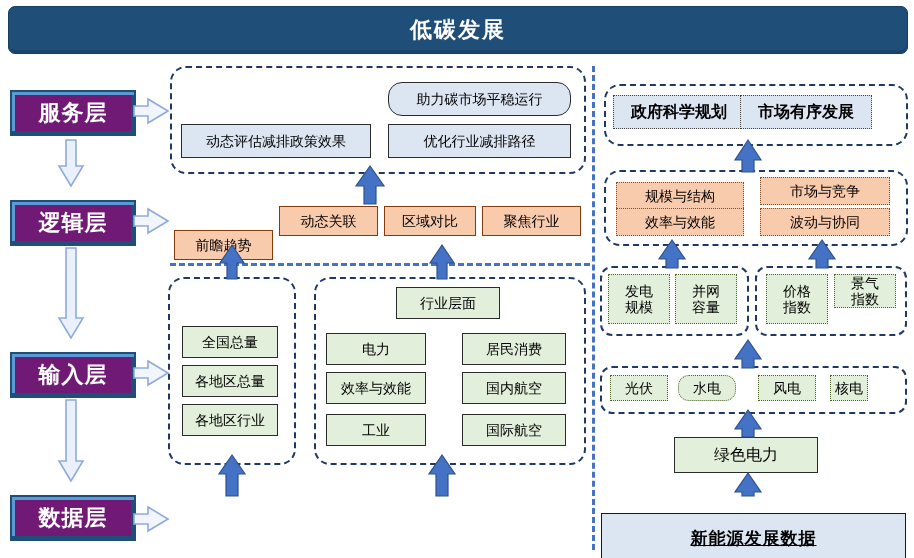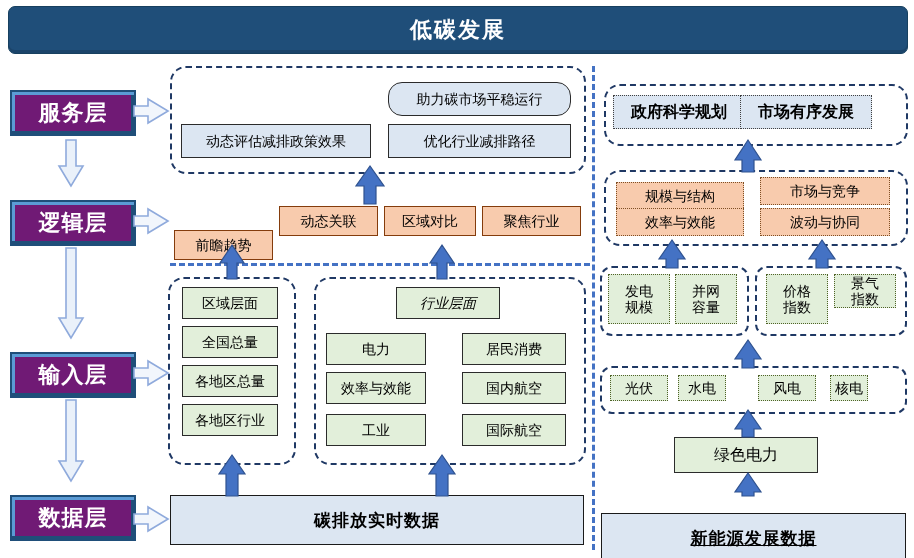--- a/index.html
+++ b/index.html
@@ -67,35 +67,33 @@
   <div class="bx blue" style="left:388px;top:82px;width:183px;height:34px;border-radius:14px;">助力碳市场平稳运行</div>
   <div class="bx blue" style="left:181px;top:124px;width:190px;height:34px;">动态评估减排政策效果</div>
   <div class="bx blue" style="left:388px;top:124px;width:183px;height:34px;">优化行业减排路径</div>
 
   <div class="bx orange" style="left:174px;top:206px;width:99px;height:30px;margin-top:24px;">前瞻趋势</div>
   <div class="bx orange" style="left:279px;top:206px;width:99px;height:30px;">动态关联</div>
   <div class="bx orange" style="left:384px;top:206px;width:92px;height:30px;">区域对比</div>
   <div class="bx orange" style="left:482px;top:206px;width:99px;height:30px;">聚焦行业</div>
 
   <div class="grp" style="left:168px;top:277px;width:124px;height:184px;"></div>
-  <div class="bx green" style="left:182px;top:287px;width:96px;height:32px;">区域层面</div>
   <div class="bx green" style="left:182px;top:326px;width:96px;height:32px;">全国总量</div>
   <div class="bx green" style="left:182px;top:365px;width:96px;height:32px;">各地区总量</div>
   <div class="bx green" style="left:182px;top:404px;width:96px;height:32px;">各地区行业</div>
 
   <div class="grp" style="left:314px;top:277px;width:268px;height:184px;"></div>
-  <div class="bx green" style="left:396px;top:287px;width:104px;height:32px;font-style:italic;">行业层面</div>
+  <div class="bx green" style="left:396px;top:287px;width:104px;height:32px;">行业层面</div>
   <div class="bx green" style="left:326px;top:333px;width:100px;height:32px;">电力</div>
   <div class="bx green" style="left:462px;top:333px;width:104px;height:32px;">居民消费</div>
   <div class="bx green" style="left:326px;top:372px;width:100px;height:32px;">效率与效能</div>
   <div class="bx green" style="left:462px;top:372px;width:104px;height:32px;">国内航空</div>
   <div class="bx green" style="left:326px;top:414px;width:100px;height:32px;">工业</div>
   <div class="bx green" style="left:462px;top:414px;width:104px;height:32px;">国际航空</div>
 
-  <div class="databar" style="left:170px;top:495px;width:412px;height:48px;">碳排放实时数据</div>
 
   <div class="grp" style="left:604px;top:84px;width:300px;height:58px;"></div>
   <div class="bx blue-dot serif" style="left:613px;top:95px;width:132px;height:34px;">政府科学规划</div>
   <div class="bx blue-dot serif" style="left:740px;top:95px;width:132px;height:34px;">市场有序发展</div>
 
   <div class="grp" style="left:604px;top:170px;width:300px;height:72px;"></div>
   <div class="bx orange-dot" style="left:616px;top:182px;width:128px;height:28px;">规模与结构</div>
   <div class="bx orange-dot" style="left:760px;top:177px;width:130px;height:28px;">市场与竞争</div>
   <div class="bx orange-dot" style="left:616px;top:208px;width:128px;height:28px;">效率与效能</div>
   <div class="bx orange-dot" style="left:760px;top:208px;width:130px;height:28px;">波动与协同</div>
@@ -107,21 +105,21 @@
 容量</div>
 
   <div class="grp-thin" style="left:755px;top:266px;width:148px;height:66px;"></div>
   <div class="bx green-dot" style="left:766px;top:274px;width:62px;height:50px;white-space:pre-line;">价格
 指数</div>
   <div class="bx green-dot" style="left:834px;top:274px;width:62px;height:34px;white-space:pre-line;">景气
 指数</div>
 
   <div class="grp-thin" style="left:600px;top:366px;width:303px;height:44px;"></div>
   <div class="bx green-dot" style="left:610px;top:375px;width:58px;height:26px;">光伏</div>
-  <div class="bx green-dot" style="left:678px;top:375px;width:48px;height:26px;">水电</div>
+  <div class="bx green-dot" style="left:678px;top:375px;width:58px;height:26px;border-radius:11px;">水电</div>
   <div class="bx green-dot" style="left:758px;top:375px;width:58px;height:26px;">风电</div>
   <div class="bx green-dot" style="left:830px;top:375px;width:38px;height:26px;">核电</div>
 
   <div class="bx green" style="left:674px;top:437px;width:144px;height:36px;font-size:16px;">绿色电力</div>
 
   <div class="databar" style="left:601px;top:513px;width:303px;height:48px;text-decoration:underline;">新能源发展数据</div>
 
   <svg class="arrows" viewBox="0 0 914 558">
     <defs>
 

